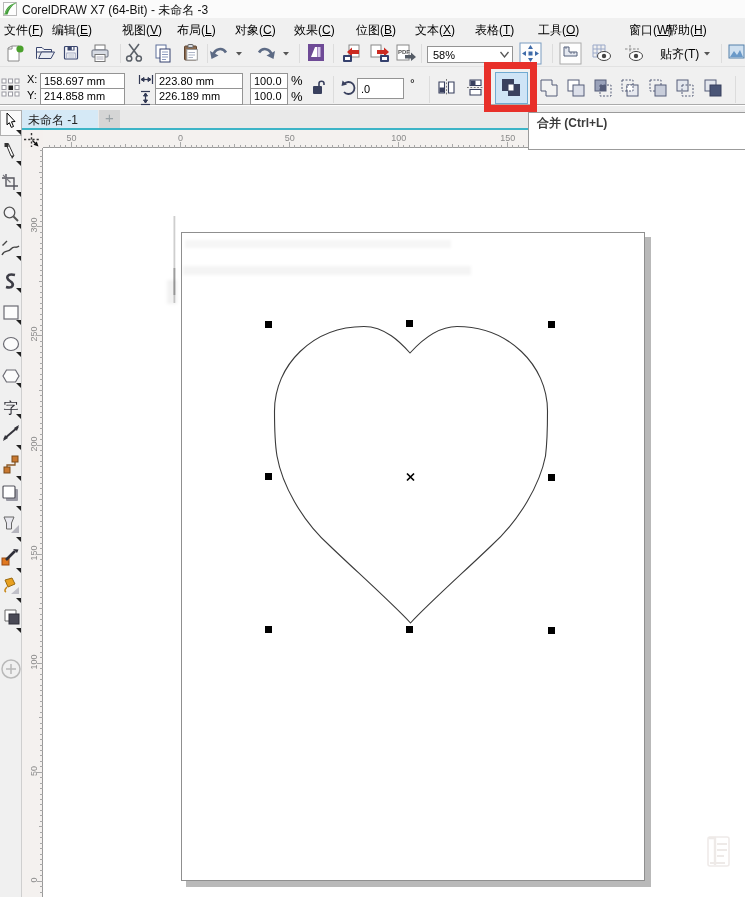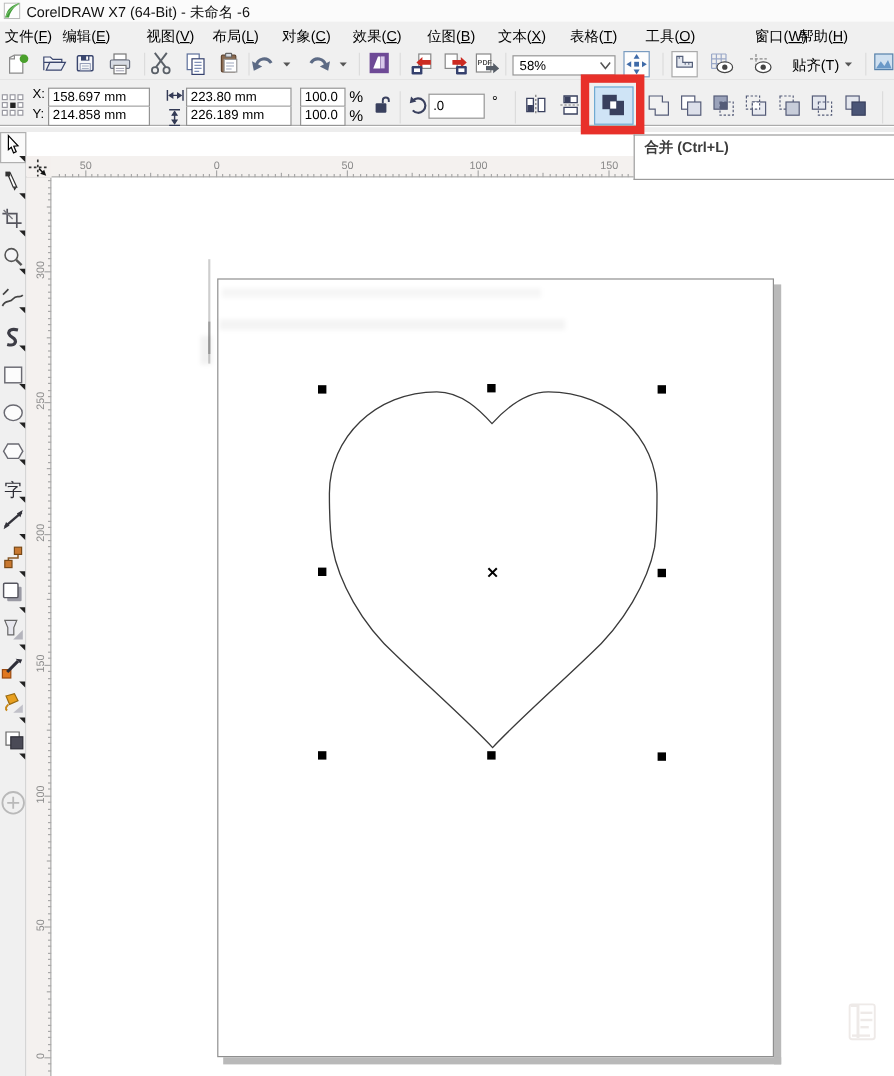--- a/index.html
+++ b/index.html
@@ -60,21 +60,21 @@
 </style>
 </head>
 <body>
 <div id="app">
   <div class="abs" id="titlebar">
     <svg class="abs" style="left:3px;top:2px" width="14" height="14" viewBox="0 0 14 14">
       <rect x="0.5" y="0.5" width="13" height="13" fill="#fdfdfd" stroke="#b8b8b8"></rect>
       <path d="M1.5 12.5 C 3 5, 7 2.5, 13 0.8 C 8.5 4, 6 7.5, 4.5 12.5 Z" fill="#3f9c35"></path>
       <path d="M1.5 12.5 C 4 7, 8 3.5, 13 0.8" fill="none" stroke="#71b868" stroke-width="1"></path>
     </svg>
-    <div class="abs" id="titletext">CorelDRAW X7 (64-Bit) - 未命名 -6</div>
+    <div class="abs" id="titletext">CorelDRAW X7 (64-Bit) - 未命名 -3</div>
   </div>
   <div class="abs" id="menubar">
     <span class="menuitem" style="left:4px">文件(<u>F</u>)</span>
     <span class="menuitem" style="left:52px">编辑(<u>E</u>)</span>
     <span class="menuitem" style="left:122px">视图(<u>V</u>)</span>
     <span class="menuitem" style="left:177px">布局(<u>L</u>)</span>
     <span class="menuitem" style="left:235px">对象(<u>C</u>)</span>
     <span class="menuitem" style="left:294px">效果(<u>C</u>)</span>
     <span class="menuitem" style="left:356px">位图(<u>B</u>)</span>
     <span class="menuitem" style="left:415px">文本(<u>X</u>)</span>
@@ -452,20 +452,25 @@
         <rect x="6" y="6" width="10" height="10" fill="#4a4a56" stroke="#2e2e38"></rect>
       </g>
       <path d="M16 518 L21 518 L21 523 Z" fill="#222"></path>
 
       <g transform="translate(0,548)">
         <circle cx="11" cy="11" r="9" fill="none" stroke="#b9b9b9" stroke-width="1.5"></circle>
         <line x1="6" y1="11" x2="16" y2="11" stroke="#b9b9b9" stroke-width="1.5"></line>
         <line x1="11" y1="6" x2="11" y2="16" stroke="#b9b9b9" stroke-width="1.5"></line>
       </g>
     </svg>
+  </div>
+  <div class="abs" id="tabrow">
+    <div id="tab1">未命名 -1</div>
+    <div id="tabplus">+</div>
+    <div id="tealline"></div>
   </div>
   <div class="abs" id="hruler">
     <div class="tick" style="left:26.7px;top:15px;height:3px"></div>
     <div class="tick" style="left:32.2px;top:15px;height:3px"></div>
     <div class="tick" style="left:37.6px;top:15px;height:3px"></div>
     <div class="tick" style="left:43.1px;top:15px;height:3px"></div>
     <div class="tick" style="left:48.5px;top:12px;height:6px"></div>
     <div class="tick" style="left:54.0px;top:15px;height:3px"></div>
     <div class="tick" style="left:59.4px;top:15px;height:3px"></div>
     <div class="tick" style="left:64.9px;top:15px;height:3px"></div>

